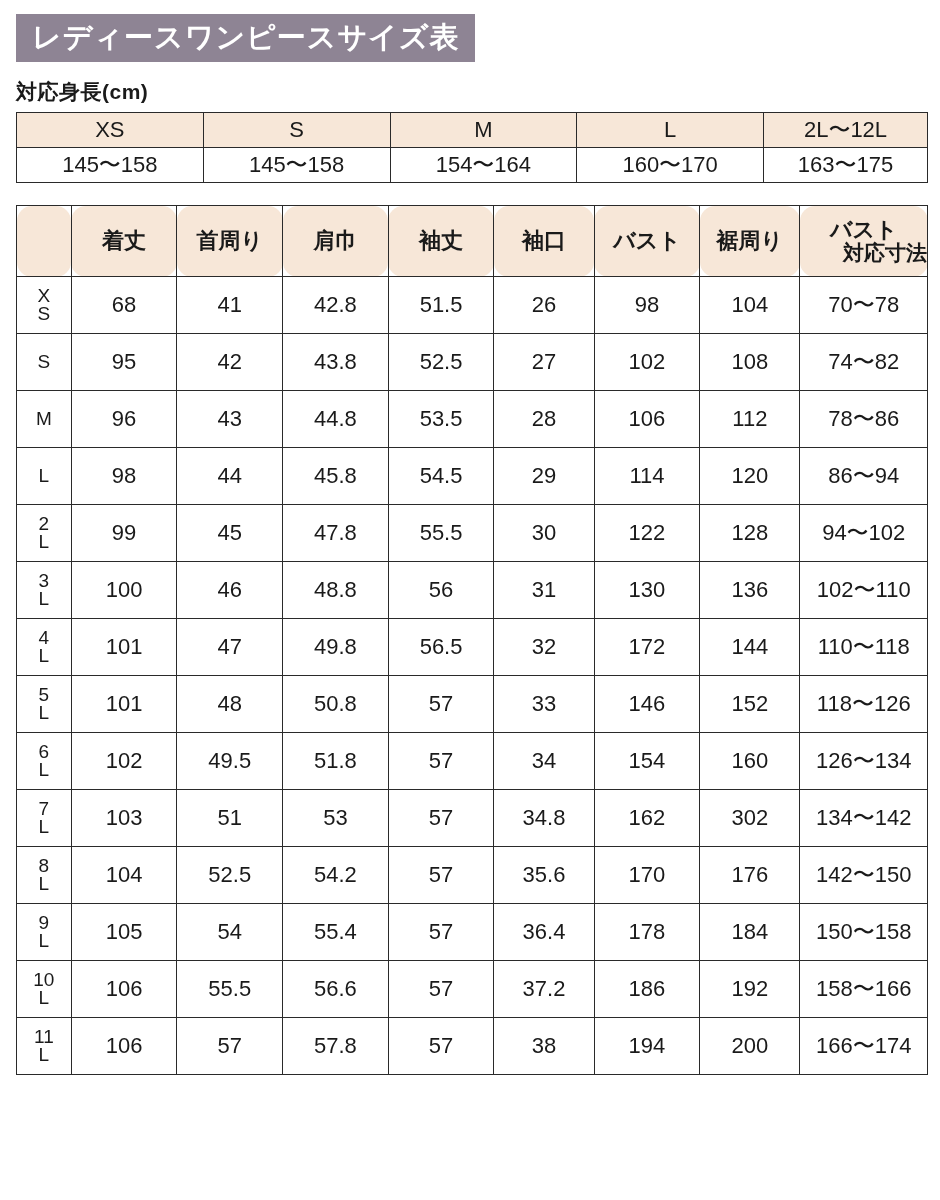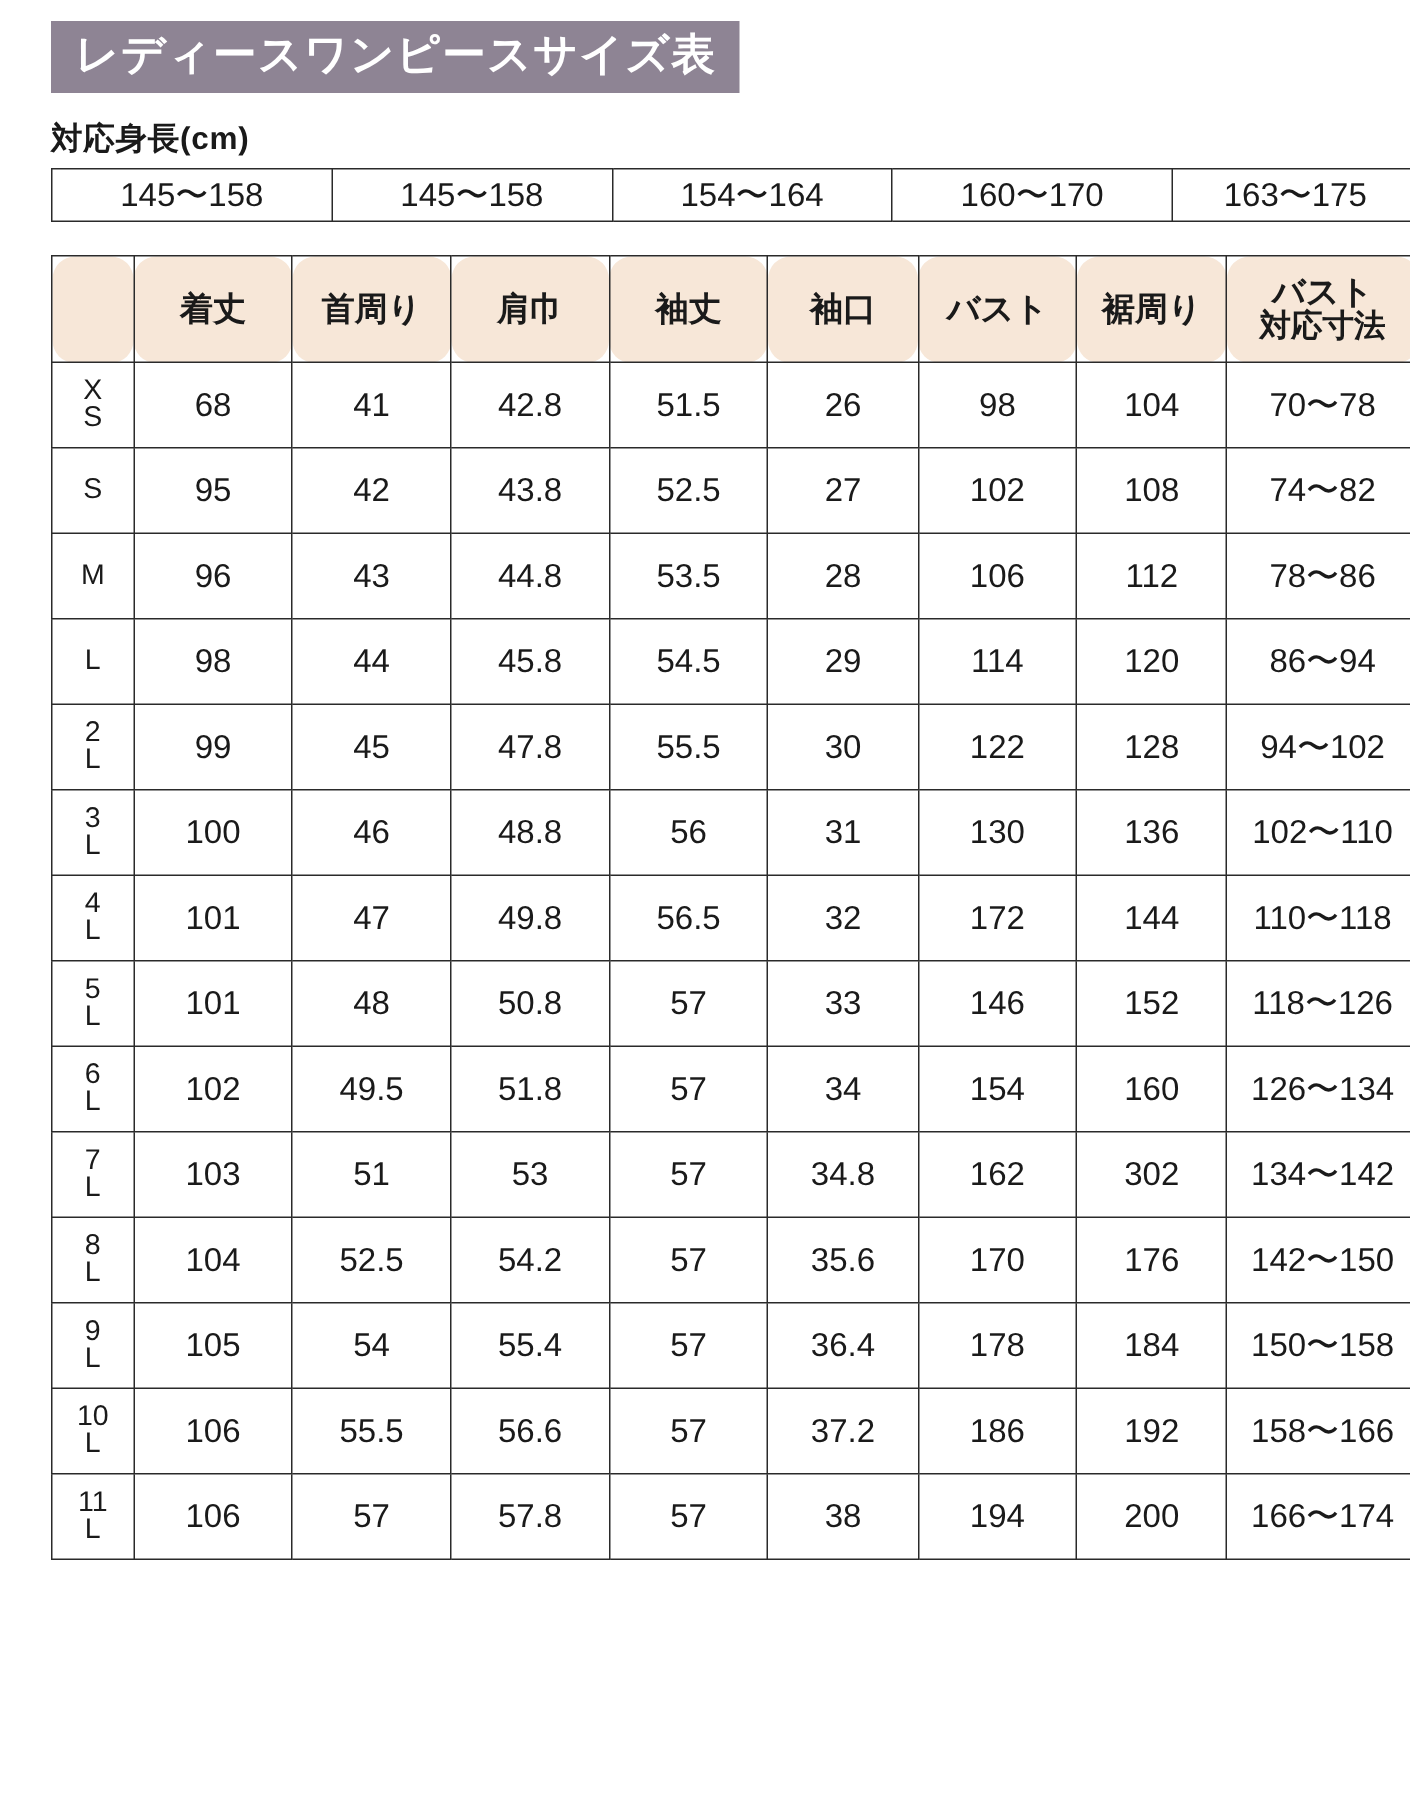--- a/index.html
+++ b/index.html
@@ -12,21 +12,21 @@
     background: #ffffff;
     font-family: "Liberation Sans", sans-serif;
     color: #1a1a1a;
     -webkit-font-smoothing: antialiased;
   }
   .page {
     position: relative;
     width: 940px;
     height: 1200px;
     box-sizing: border-box;
-    padding: 14px 14px 0 30px;
+    padding: 14px 14px 0 12px;
   }
   
   .title-banner {
     display: inline-block;
     background: #8e8494;
     color: #ffffff;
     font-size: 29px;
     font-weight: bold;
     letter-spacing: 1px;
     padding: 9px 16px 10px 16px;
@@ -98,21 +98,21 @@
     padding: 0 2px;
   }
   .main-table tbody th.rowhdr span {
     display: block;
   }
   .hdr-two-line {
     display: block;
     line-height: 1.05;
   }
   .hdr-two-line .l1 { display:block; }
-  .hdr-two-line .l2 { display:block; font-size: 21px; }
+  .hdr-two-line .l2 { display:block; font-size: 21px; text-align: right; }
   .num {
     font-family: "Liberation Sans", sans-serif;
   }
   .last-col { font-size: 21px; }
 </style>
 </head>
 <body>
 
 <div class="page">
 
@@ -122,20 +122,27 @@
 
   <table class="height-table">
     <colgroup>
       <col style="width:20.5%">
         <col style="width:20.5%">
         <col style="width:20.5%">
         <col style="width:20.5%">
         <col style="width:18%">
     </colgroup>
     <tbody>
+      <tr class="head">
+        <td>XS</td>
+        <td>S</td>
+        <td>M</td>
+        <td>L</td>
+        <td>2L〜12L</td>
+      </tr>
       <tr class="vals">
         <td>145〜158</td>
         <td>145〜158</td>
         <td>154〜164</td>
         <td>160〜170</td>
         <td>163〜175</td>
       </tr>
     </tbody>
   </table>
 

